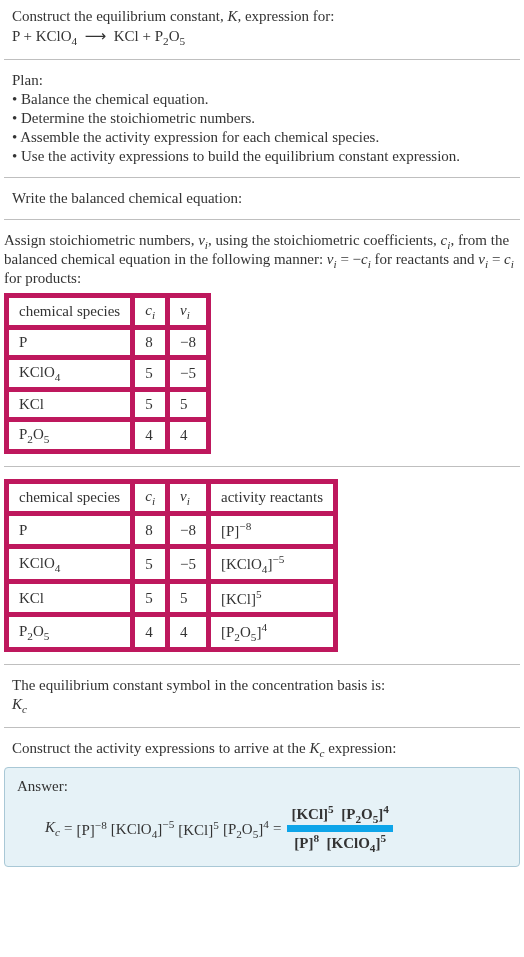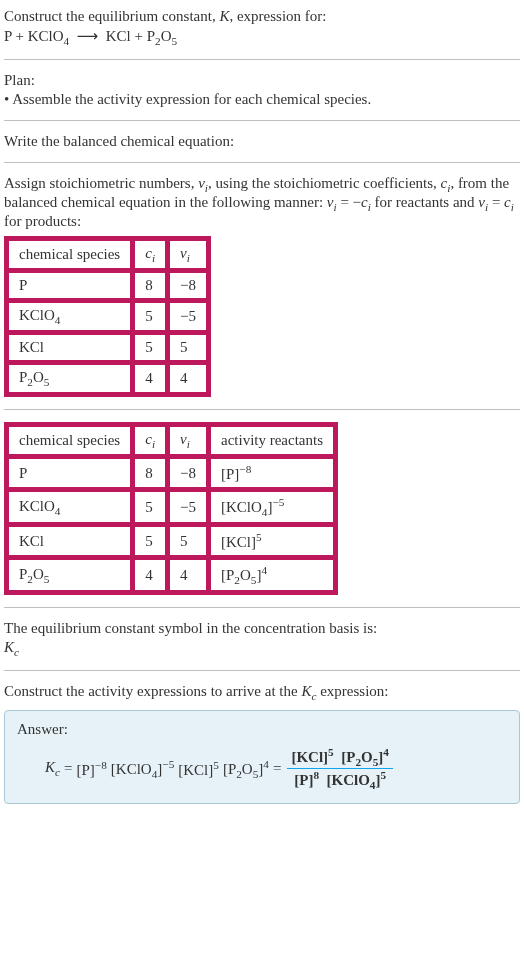--- a/index.html
+++ b/index.html
@@ -15,21 +15,21 @@
     padding: 6px 4px 18px 4px;
   }
   .rule {
     border: 0;
     border-top: 1px solid #bfbfbf;
     margin: 12px 0;
   }
   .sub { font-size: 0.75em; vertical-align: sub; }
   .sup { font-size: 0.75em; vertical-align: super; }
   .italic { font-style: italic; }
-  .line { margin: 2px 0; }
+  .line { margin: 2px 8px; }
   .table {
     border-collapse: collapse;
     margin-top: 6px;
   }
   .table th, .table td {
     border: 5px solid #be185d;
     padding: 4px 10px;
     text-align: left;
     font-weight: normal;
     white-space: nowrap;
@@ -46,21 +46,21 @@
   }
   .answer-label { margin-bottom: 8px; }
   .frac {
     display: inline-block;
     vertical-align: middle;
     text-align: center;
     margin: 0 2px;
     font-weight: bold;
   }
   .frac .num { display:block; padding: 0 4px; }
-  .frac .den { display:block; border-top:1px solid #0ea5e9; padding: 0 4px; }
+  .frac .den { display:block; border-top:7px solid #0ea5e9; padding: 0 4px; }
   .eqline {
     display: flex;
     align-items: center;
     flex-wrap: nowrap;
     gap: 4px;
     padding-left: 28px;
   }
   .nowrap { white-space: nowrap; display:inline-block; }
 </style>
 </head>
@@ -73,21 +73,24 @@
   </div>
   <div class="line">
     <span>P + KClO</span><span class="sub">4</span>
     &nbsp;<span>⟶</span>&nbsp;
     <span>KCl + P</span><span class="sub">2</span><span>O</span><span class="sub">5</span>
   </div>
 
   <hr class="rule">
 
   <div class="line">Plan:</div>
+  <div class="line">• Balance the chemical equation.</div>
+  <div class="line">• Determine the stoichiometric numbers.</div>
   <div class="line">• Assemble the activity expression for each chemical species.</div>
+  <div class="line">• Use the activity expressions to build the equilibrium constant expression.</div>
 
   <hr class="rule">
 
   <div class="line">Write the balanced chemical equation:</div>
 
   <hr class="rule">
 
   <div>
     <span>Assign stoichiometric numbers, </span><span class="italic">ν</span><span class="sub italic">i</span><span>, using the stoichiometric coefficients, </span><span class="italic">c</span><span class="sub italic">i</span><span>, from the balanced chemical equation in the following manner: </span><span class="italic">ν</span><span class="sub italic">i</span><span> = −</span><span class="italic">c</span><span class="sub italic">i</span><span> for reactants and </span><span class="italic">ν</span><span class="sub italic">i</span><span> = </span><span class="italic">c</span><span class="sub italic">i</span><span> for products:</span>
   </div>

